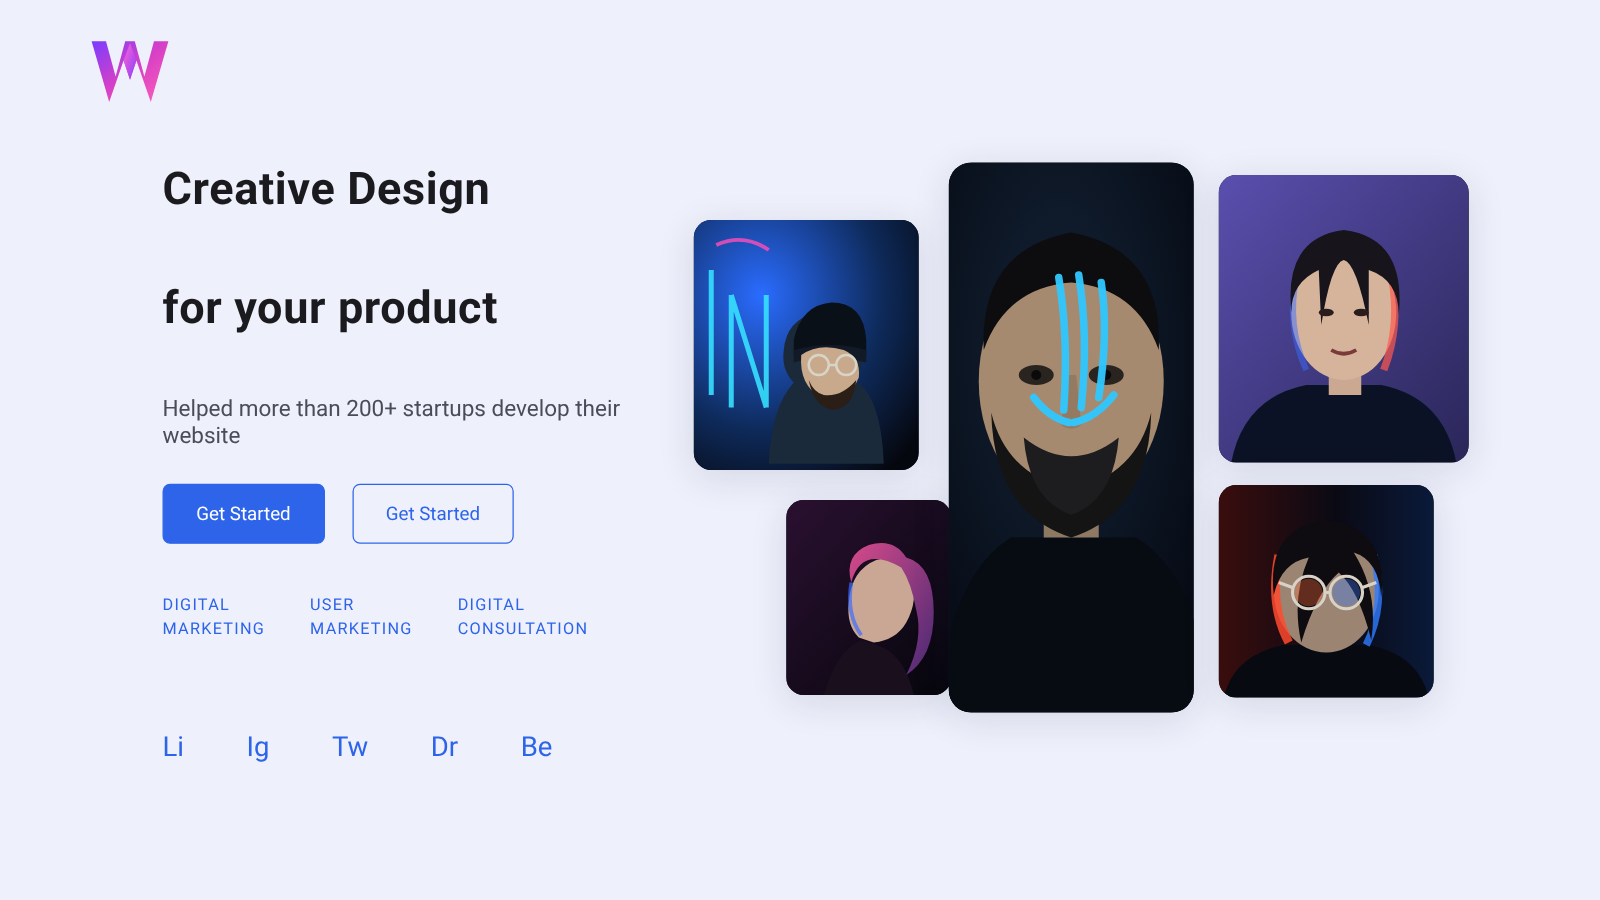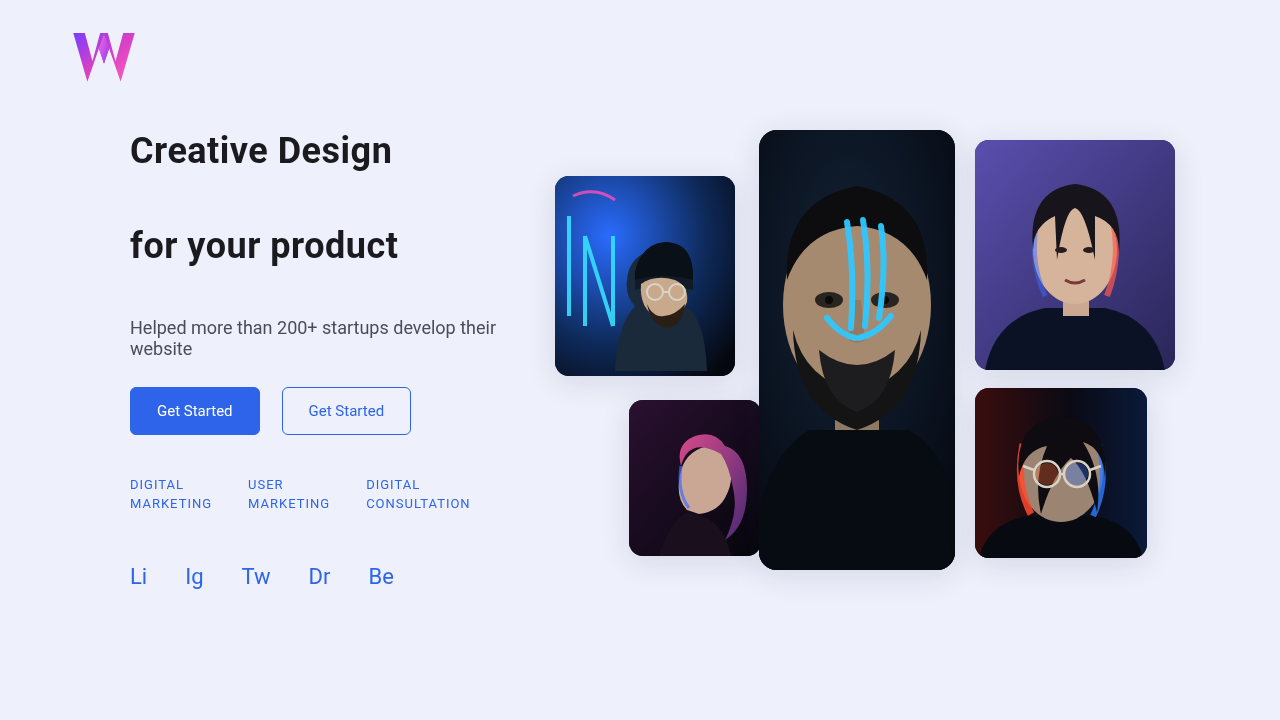--- a/index.html
+++ b/index.html
@@ -72,23 +72,23 @@
     display: flex;
     gap: 36px;
     font-size: 13px;
     letter-spacing: 1px;
     color: #2d64ea;
     line-height: 1.5;
   }
   .tags span { display: block; white-space: pre; }
 
   .socials {
-    margin-top: 50px;
+    margin-top: 72px;
     display: flex;
-    gap: 38px;
+    gap: 50px;
     font-size: 22px;
     color: #2d64ea;
     font-weight: 400;
   }
   .socials span { cursor: pointer; }
 
   
   .gallery {
     position: absolute;
     left: 555px;

